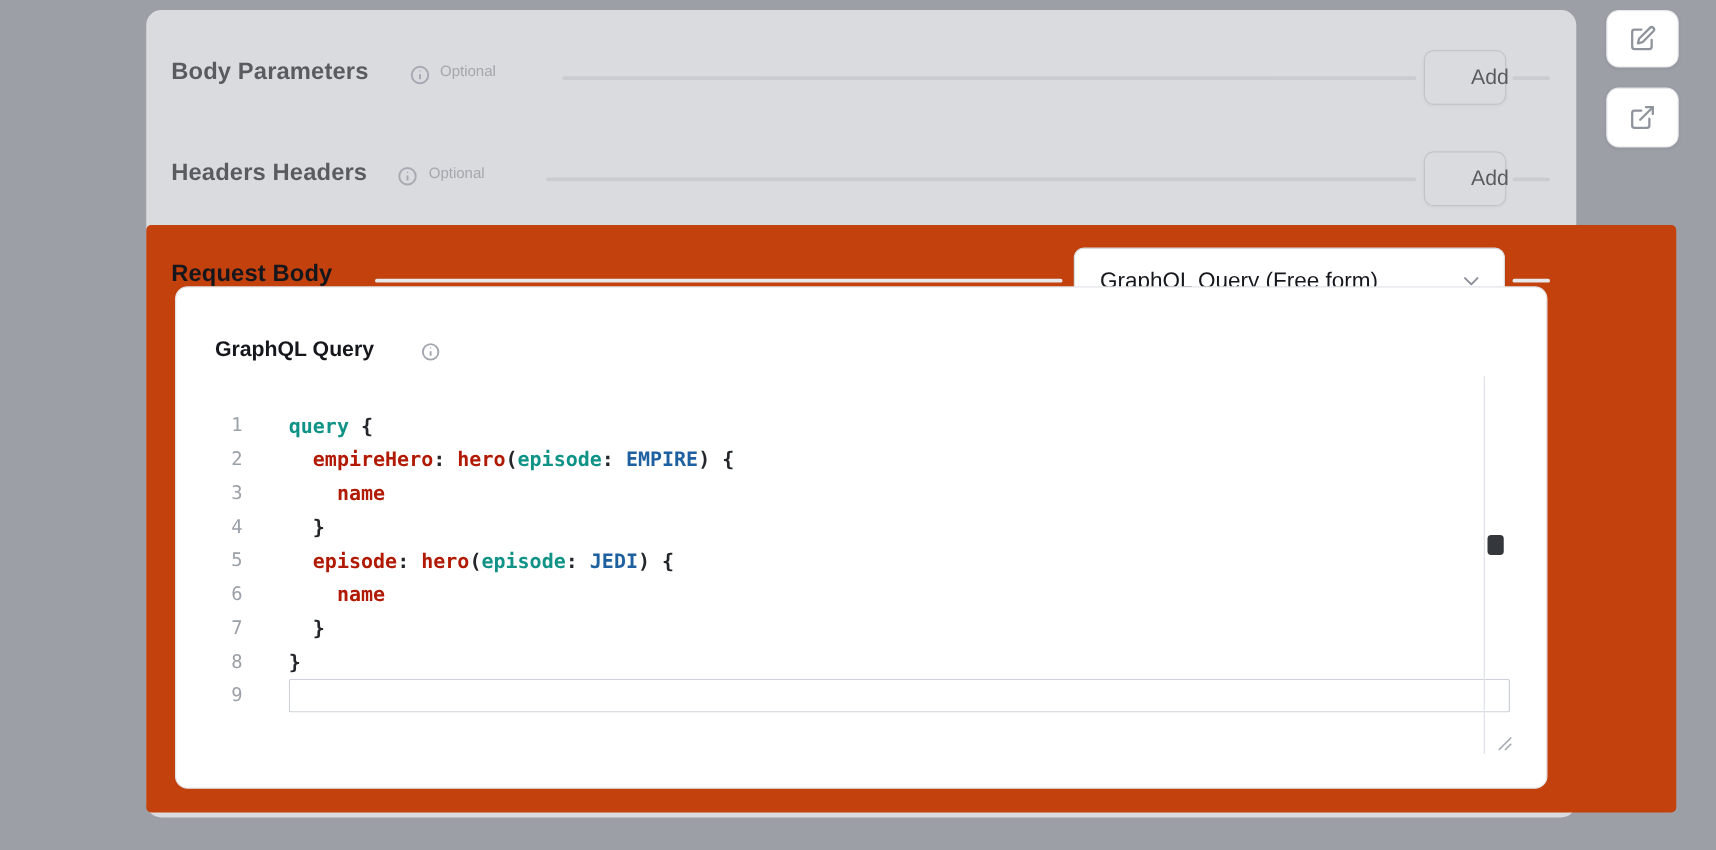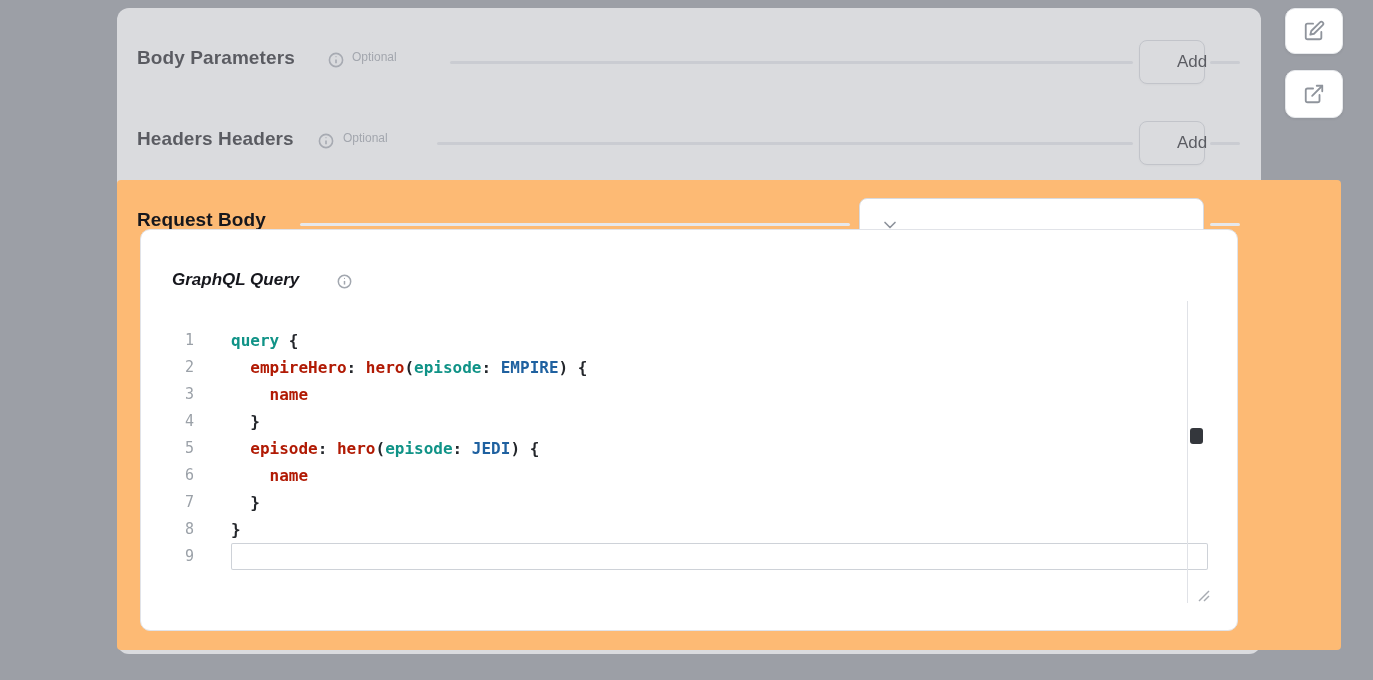--- a/index.html
+++ b/index.html
@@ -29,37 +29,37 @@
   .info-ic { position:absolute; width:16px; height:16px; color:#a2a7af; }
   .info-ic svg { display:block; }
   
   .overlay {
     position:absolute; inset:0; z-index:40;
     background:rgba(173,175,181,0.45);
   }
   
   .modal {
     position:absolute; left:117px; top:180px; width:1224px; height:470px;
-    background:#fdba74; z-index:50; border-radius:4px;padding-left:32px;
+    background:#c2410c; z-index:50; border-radius:4px;padding-left:32px;
   }
   .modal .sec-title { font-size:19px; }
   .select {
     position:absolute; left:742px; top:18px; width:345px; height:53px;
     background:#fff; border:1px solid #d8dbe0; border-radius:8px;
     display:flex; align-items:center; justify-content:space-between;
     padding:0 16px 0 20px; cursor:pointer;
     box-shadow:0 1px 2px rgba(20,22,28,.04);
   }
   .select-value { font-size:18px; color:#16171d; }
   .chev { width:20px; height:20px; color:#8d929b; }
   .panel {
     position:absolute; left:23px; top:49px; width:1098px; height:402px;
     background:#fff; border:1px solid #e1e3e8; border-radius:10px;
   }
-  .panel-label { position:absolute; left:31px; top:40px; font-size:17px; font-weight:600; color:#16171d;font-style:italic; }
+  .panel-label { position:absolute; left:31px; top:40px; font-size:17px; font-weight:600; color:#16171d; }
   .gutter { position:absolute; left:13px; top:97px; width:40px; }
   .gutter .ln {
     height:27px; line-height:27px; text-align:right;
     font-family:"DejaVu Sans Mono", monospace; font-size:15px; color:#9ba1a8;
   }
   .code-area { position:absolute; left:90px; top:97px; width:977px; cursor:text; }
   .code-row {
     height:27px; line-height:27px; white-space:pre;
     font-family:"DejaVu Sans Mono", monospace; font-size:16px; font-weight:700;
   }
@@ -117,20 +117,21 @@
     <div class="hline" style="left:1093px; top:134px; width:30px;"></div>
   </div>
 
   <div class="overlay"></div>
 
   <div class="modal">
     <div class="sec-title" style="left:20px; top:29px;">Request Body</div>
     <div class="hline" style="left:183px; top:43px; width:550px; background:#e6e8ec;"></div>
 
     <div class="select">
+      <span class="select-value">GraphQL Query (Free form)</span>
       <span class="chev">
         <svg width="20" height="20" viewBox="0 0 24 24" fill="none" stroke="currentColor" stroke-width="2" stroke-linecap="round" stroke-linejoin="round">
           <polyline points="6 9 12 15 18 9"></polyline>
         </svg>
       </span>
     </div>
     <div class="hline" style="left:1093px; top:43px; width:30px; background:#e6e8ec;"></div>
 
     <div class="panel">
       <div class="panel-label">GraphQL Query</div>

